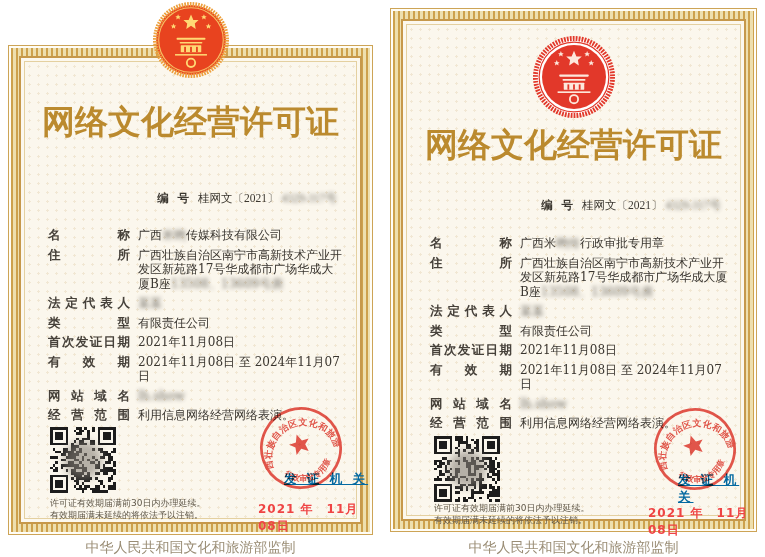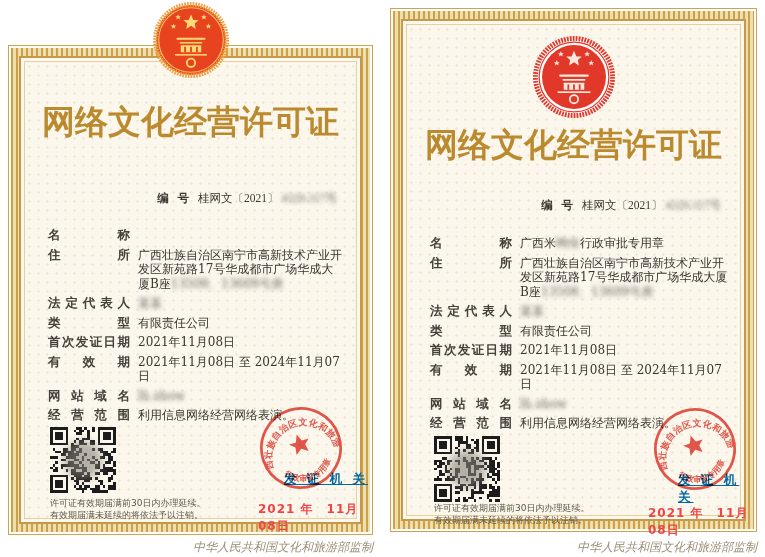--- a/index.html
+++ b/index.html
@@ -62,21 +62,21 @@
   .cert-b .seal{top:398px;left:262px;}
 
   .authority{position:absolute;font-weight:bold;font-size:12.5px;letter-spacing:3px;color:#0369a1;z-index:2;text-decoration:underline;}
   .cert-a .authority{top:426px;left:276px;}
   .cert-b .authority{top:464px;left:288px;}
 
   .issue-date{position:absolute;font-weight:bold;font-size:12px;color:#ef4444;letter-spacing:1px;}
   .cert-a .issue-date{top:456px;left:250px;}
   .cert-b .issue-date{top:497px;left:258px;}
 
-  .supervision{position:absolute;font-size:12px;color:#9a8d75;text-align:right;font-style:italic;}
+  .supervision{position:absolute;font-size:14px;color:#9a8d75;text-align:center;}
   #sup-a{left:8px;top:539px;width:365px;}
   #sup-b{left:390px;top:539px;width:367px;}
 
   .seal-svg text{font-family:"DejaVu Serif","Liberation Serif",serif;font-weight:bold;fill:#e2463c;}
 </style>
 </head>
 <body>
 
 <article class="cert cert-a">
   <div class="f1">
@@ -114,20 +114,21 @@
 
   <h1 class="title" style="margin:0;">网络文化经营许可证</h1>
 
   <div class="serial">
     <span class="s-label">编  号</span><span>桂网文〔2021〕</span> <span class="blur">4329-317号</span>
   </div>
 
   <div class="fields">
       <div class="field-row">
         <span class="flabel">名称</span>
+        <span class="fvalue"><span>广西</span><span class="blur">米哟</span><span>传媒科技有限公司</span></span>
       </div>
       <div class="field-row">
         <span class="flabel">住所</span>
         <span class="fvalue"><span>广西壮族自治区南宁市高新技术产业开发区新苑路17号华成都市广场华成大厦B座</span><span class="blur">13508、13609号房</span></span>
       </div>
       <div class="field-row">
         <span class="flabel">法定代表人</span>
         <span class="fvalue"><span class="blur">某某</span></span>
       </div>
       <div class="field-row">

